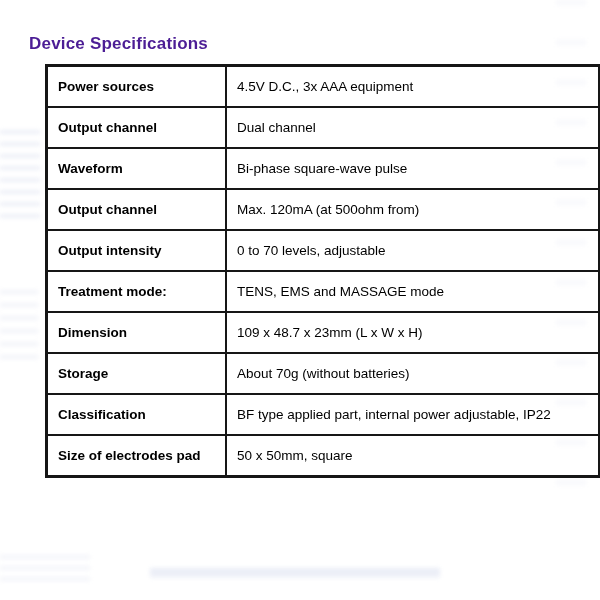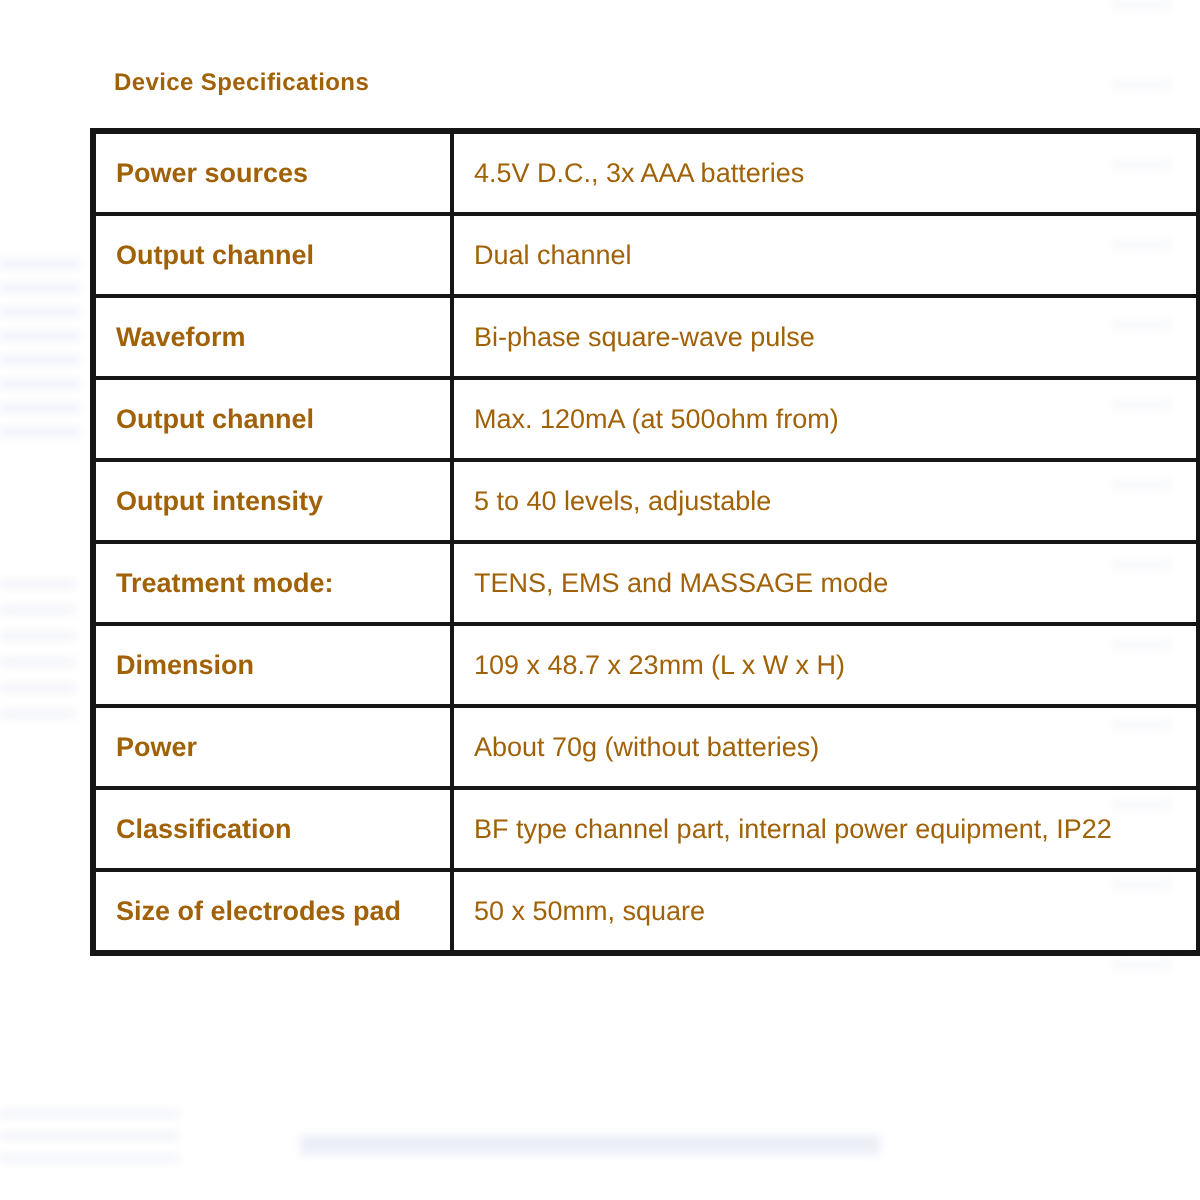--- a/index.html
+++ b/index.html
@@ -29,43 +29,43 @@
     background: repeating-linear-gradient(#d4d9ec 0 4px, transparent 4px 13px); opacity:0.3; }
   .artifact.a3 { left: 150px; top: 568px; width: 290px; height: 10px;
     background: linear-gradient(#cdd4ea, #dfe3f2); opacity:0.45; }
   .artifact.a4 { left: 0;   top: 555px; width: 90px;  height: 30px;
     background: repeating-linear-gradient(#d9ddee 0 4px, transparent 4px 11px); opacity:0.3; }
   .artifact.a5 { left: 556px; top: 0; width: 30px; height: 500px;
     background: repeating-linear-gradient(#e3e6f3 0 5px, transparent 5px 40px); opacity:0.25; }
 
   .title {
     position: absolute;
-    left: 57px;
+    left: 29px;
     top: 34px;
-    font-size: 12px;
+    font-size: 17px;
     font-weight: 700;
     letter-spacing: 0.2px;
-    color: #a16207;
+    color: #4c1d95;
   }
   table.spec-table {
     position: absolute;
     left: 45px;
     top: 64px;
     width: 508px;
     border-collapse: collapse;
     table-layout: fixed;
     border: 3px solid #161616;
   }
   table.spec-table td {
     border: 2px solid #161616;
     font-size: 13.5px;
     line-height: 1.32;
     padding: 5px 10px;
     vertical-align: middle;
-    color: #a16207;
+    color: #000000;
     overflow: hidden;
     margin-left: 21px;
   }
   td.label-cell {
     width: 157px;
     font-weight: 700;
     height: 29px;
   }
   td.value-cell {
     width: 351px;
@@ -81,53 +81,53 @@
   <div class="artifact a3"></div>
   <div class="artifact a4"></div>
   <div class="artifact a5"></div>
 
   <div class="title">Device Specifications</div>
 
   <table class="spec-table">
     <tbody>
         <tr>
           <td class="label-cell">Power sources</td>
-          <td class="value-cell">4.5V D.C., 3x AAA batteries</td>
+          <td class="value-cell">4.5V D.C., 3x AAA equipment</td>
         </tr>
         <tr>
           <td class="label-cell">Output channel</td>
           <td class="value-cell">Dual channel</td>
         </tr>
         <tr>
           <td class="label-cell">Waveform</td>
           <td class="value-cell">Bi-phase square-wave pulse</td>
         </tr>
         <tr>
           <td class="label-cell">Output channel</td>
           <td class="value-cell">Max. 120mA (at 500ohm from)</td>
         </tr>
         <tr>
           <td class="label-cell">Output intensity</td>
-          <td class="value-cell">5 to 40 levels, adjustable</td>
+          <td class="value-cell">0 to 70 levels, adjustable</td>
         </tr>
         <tr>
           <td class="label-cell">Treatment mode:</td>
           <td class="value-cell">TENS, EMS and MASSAGE mode</td>
         </tr>
         <tr>
           <td class="label-cell">Dimension</td>
           <td class="value-cell">109 x 48.7 x 23mm (L x W x H)</td>
         </tr>
         <tr>
-          <td class="label-cell">Power</td>
+          <td class="label-cell">Storage</td>
           <td class="value-cell">About 70g (without batteries)</td>
         </tr>
         <tr>
           <td class="label-cell">Classification</td>
-          <td class="value-cell">BF type channel part, internal power equipment, IP22</td>
+          <td class="value-cell">BF type applied part, internal power adjustable, IP22</td>
         </tr>
         <tr>
           <td class="label-cell">Size of electrodes pad</td>
           <td class="value-cell">50 x 50mm, square</td>
         </tr>
       </tbody>
   </table>
 
 </div>
 

